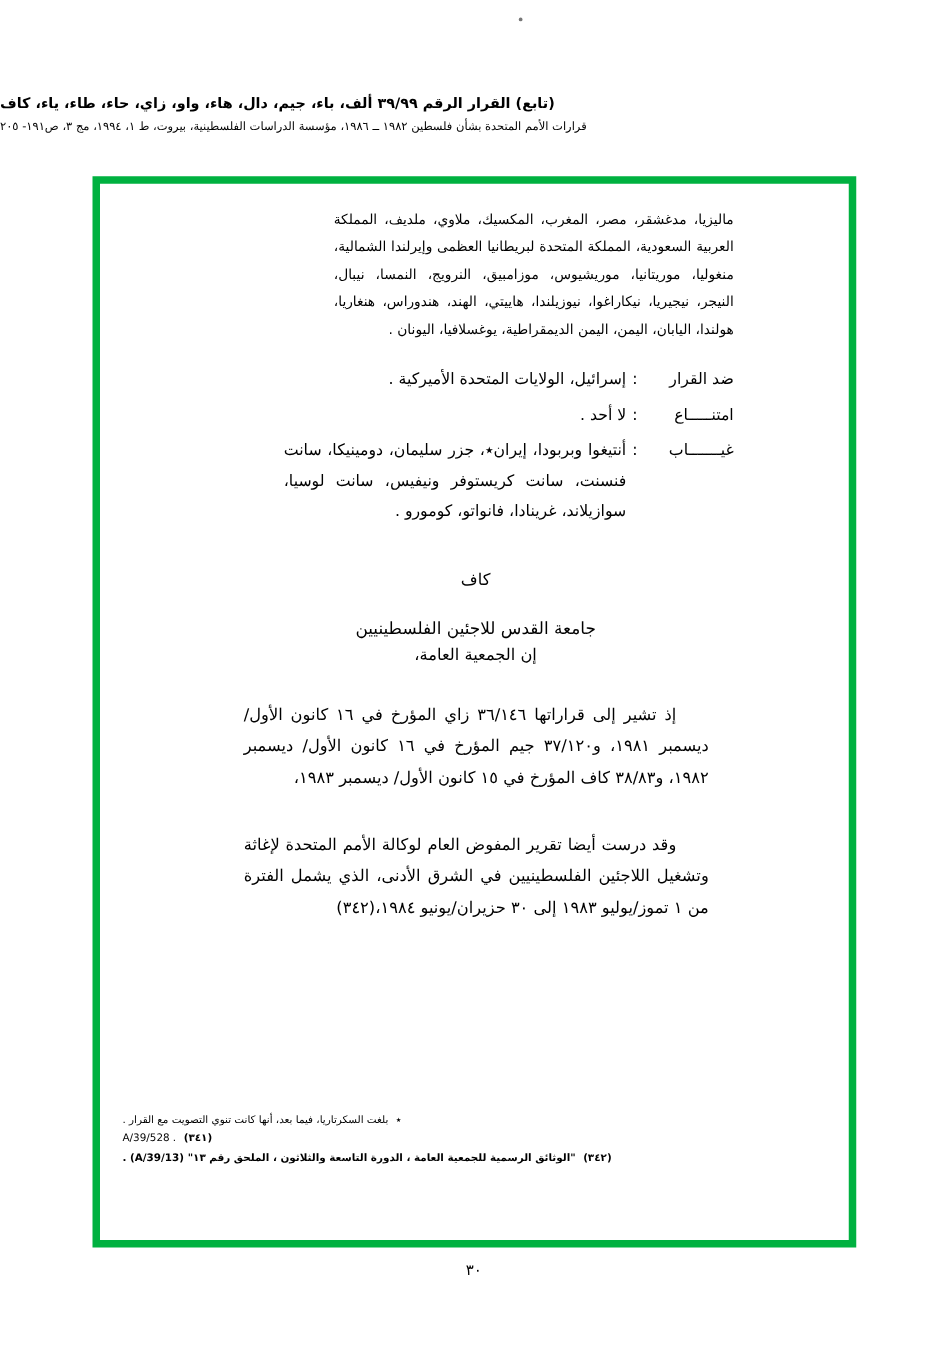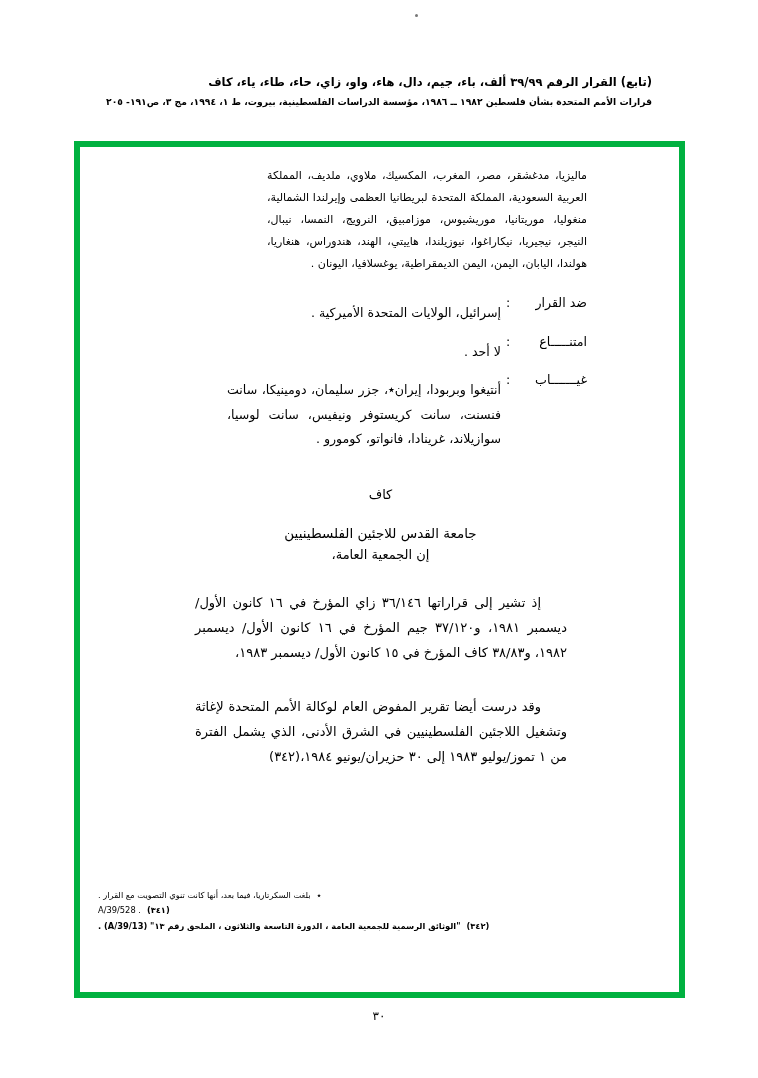--- a/index.html
+++ b/index.html
@@ -28,32 +28,32 @@
     width: 3px;
     height: 3px;
     background: #777;
     border-radius: 50%;
   }
   .header {
     position: absolute;
     top: 74px;
     left: 0;
     width: 652px;
-    text-align: right;
+    text-align: left;
     direction: rtl;
   }
   .header-title {
     font-size: 11.5px;
     font-weight: bold;
     letter-spacing: 0px;
     line-height: 1.5;
   }
   .header-sub {
     font-size: 9.2px;
-    font-weight: bold;
+    font-weight: normal;
     margin-top: 5px;
     line-height: 1.4;
   }
   .frame {
     position: absolute;
     top: 141px;
     left: 74px;
     width: 611px;
     height: 857px;
     border: 6px solid #00b140;
@@ -98,21 +98,20 @@
   }
   .vote-colon {
     width: 14px;
     flex: 0 0 14px;
     text-align: center;
   }
   .vote-value {
     flex: 1 1 auto;
     text-align: justify;
     text-align-last: right;
-    margin-top: 10px;
   }
   .section-letter {
     margin-top: 30px;
     text-align: center;
     font-size: 13px;
     line-height: 2;
   }
   .section-title {
     margin-top: 12px;
     text-align: center;

